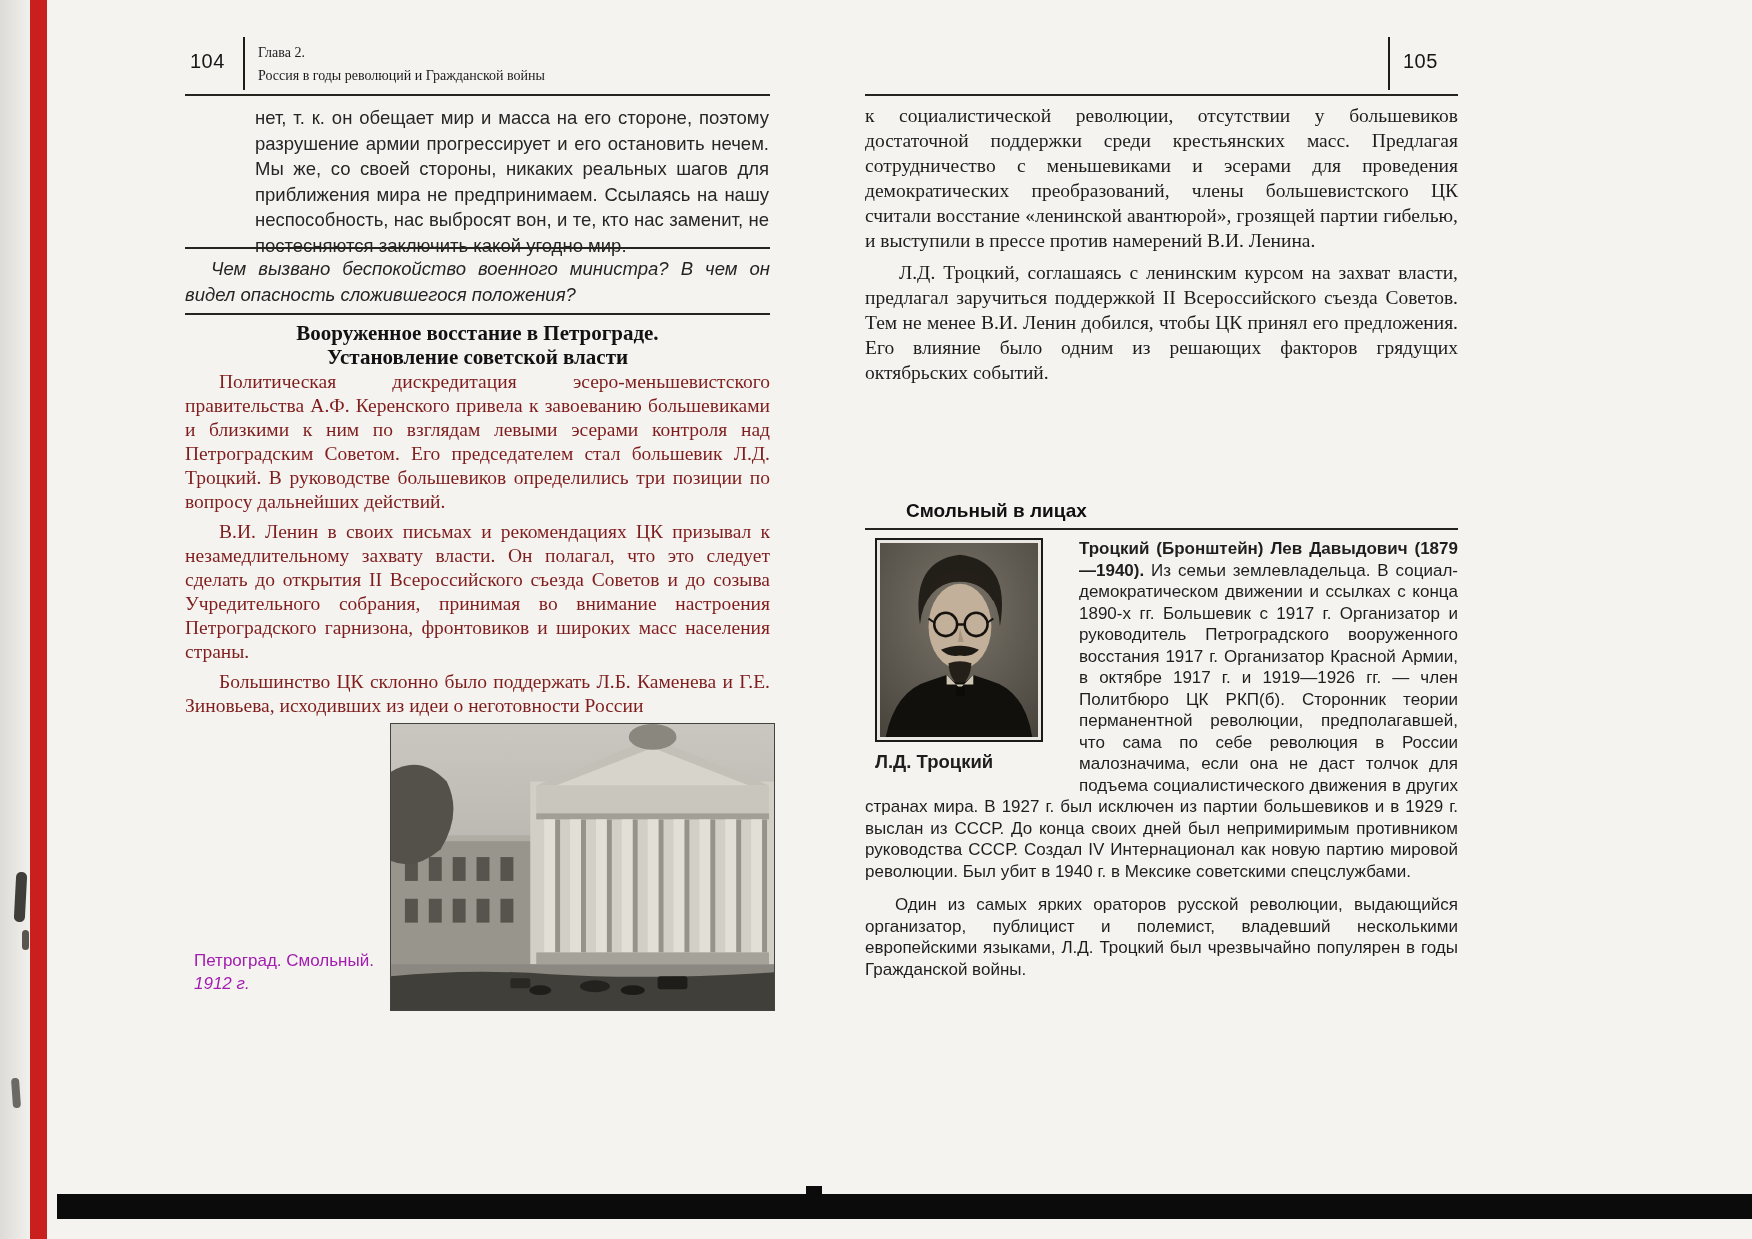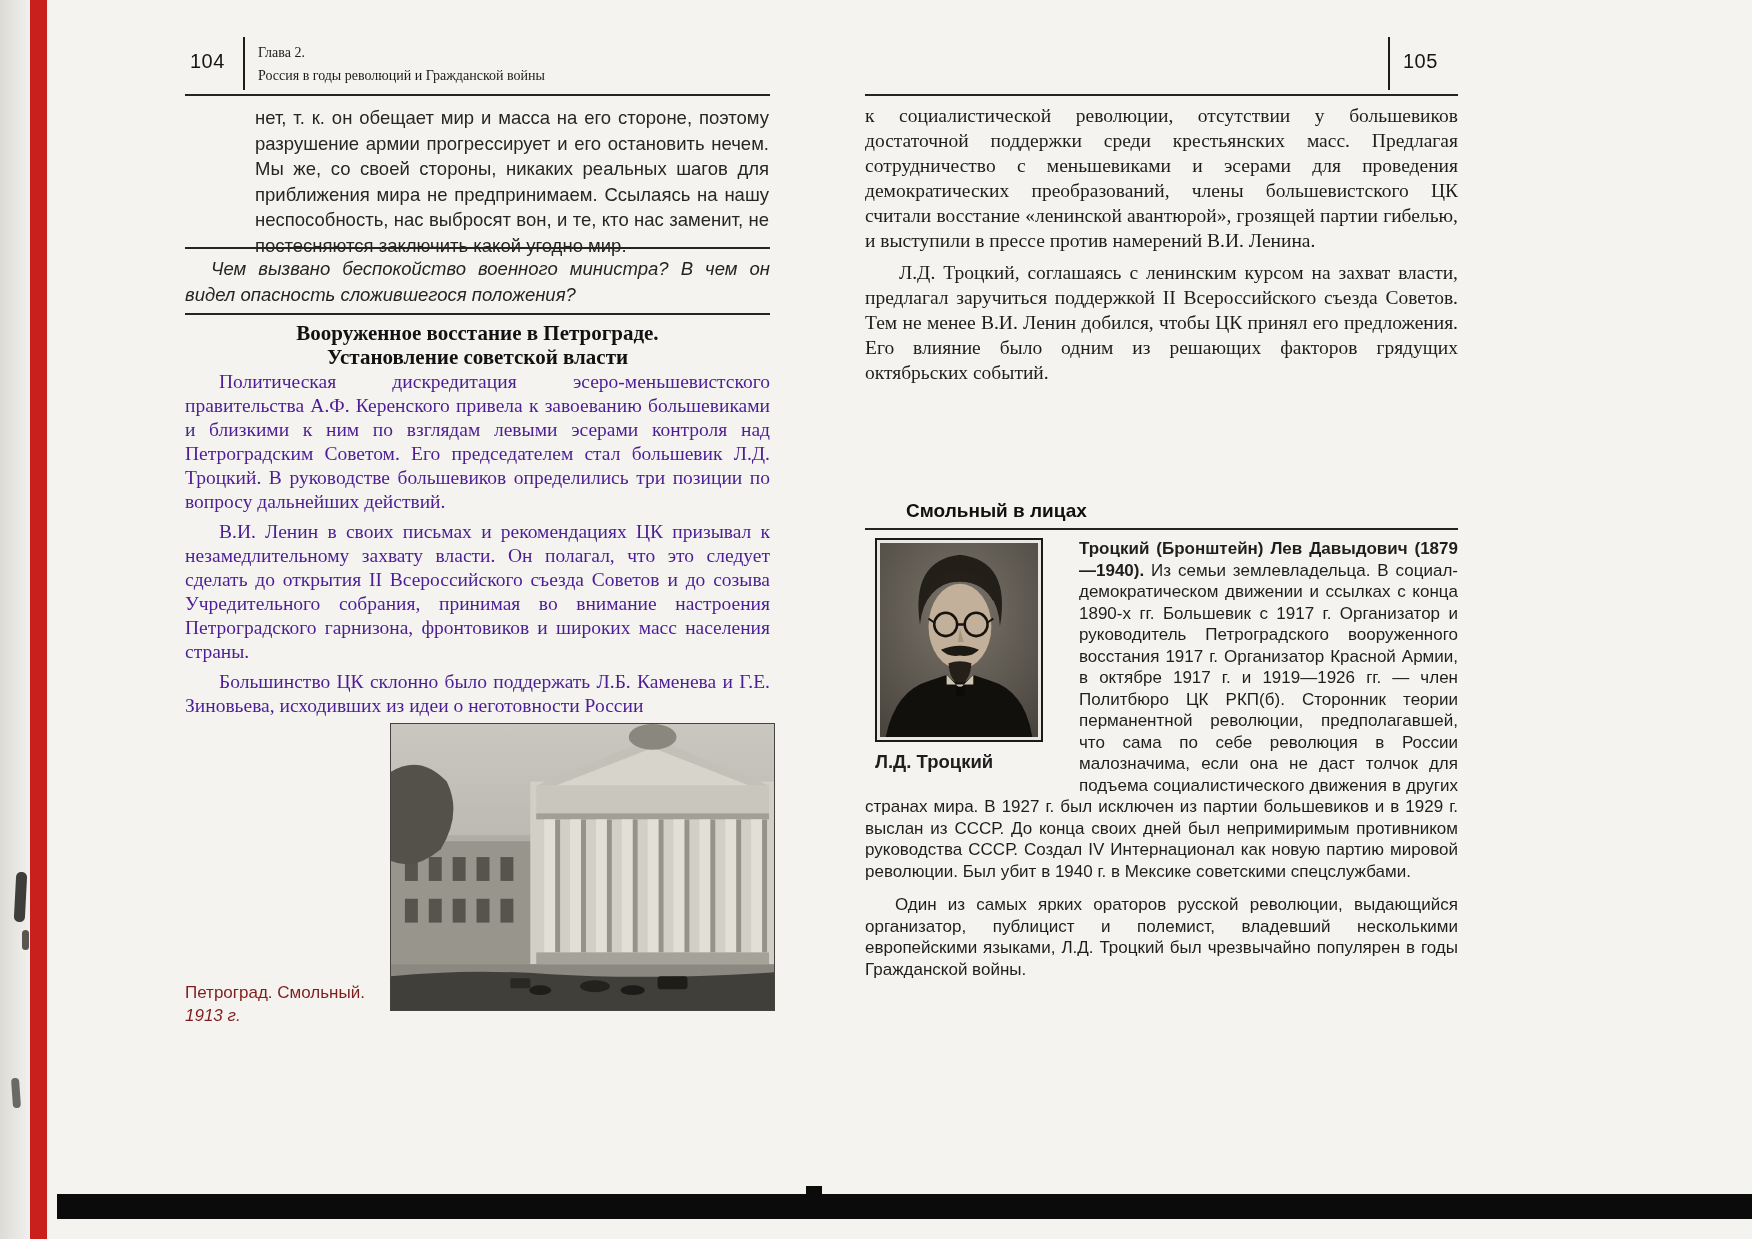--- a/index.html
+++ b/index.html
@@ -30,29 +30,29 @@
     font-family:"Liberation Serif", serif; font-size:18.5px; color:#1b1b1b; }
 
   .excerpt { position:absolute; left:255px; top:105px; width:514px; text-align:justify;
     font-family:"Liberation Sans", sans-serif; font-size:18.5px; line-height:25.5px; color:#262626; }
   .question { position:absolute; left:185px; top:256px; width:585px; text-align:justify; text-indent:26px;
     font:italic 18.5px/26px "Liberation Sans", sans-serif; color:#242424; }
   .sec-heading { position:absolute; left:185px; top:321px; width:585px; text-align:center;
     font-family:"Liberation Serif", serif; font-weight:bold; font-size:21px; line-height:24px; color:#111; }
 
   .body-left { position:absolute; left:185px; top:370px; width:585px; text-align:justify;
-    font-family:"Liberation Serif", serif; font-size:19.5px; line-height:24px; color:#4c1d95; }
+    font-family:"Liberation Serif", serif; font-size:19.5px; line-height:24px; color:#7f1d1d; }
   .body-left p { text-indent:34px; margin:0 0 6px 0; }
 
   .photo-frame { position:absolute; border:1px solid #45433f; overflow:hidden; background:#b3b0aa; }
   .smolny { left:390px; top:723px; width:385px; height:288px; }
   .photo-frame svg { display:block; width:100%; height:100%; }
 
-  .smolny-caption { position:absolute; left:185px; top:949px; width:190px;
-    font:17px/23px "Liberation Sans", sans-serif; color:#7f1d1d;margin-top:32px; }
+  .smolny-caption { position:absolute; left:194px; top:949px; width:190px;
+    font:17px/23px "Liberation Sans", sans-serif; color:#a21caf; }
   .smolny-caption .ital { font-style:italic; }
 
   .body-right { position:absolute; left:865px; top:103px; width:593px; text-align:justify;
     font-family:"Liberation Serif", serif; font-size:19.5px; line-height:25px; color:#1d1d1d; }
   .body-right p { margin:0 0 7px 0; }
   .body-right p.ind { text-indent:34px; }
 
   .feature-heading { position:absolute; left:906px; top:500px;
     font:bold 19px/22px "Liberation Sans", sans-serif; color:#101010; }
 
@@ -158,21 +158,21 @@
       <ellipse cx="150" cy="268" rx="11" ry="5" fill="#201e1a"></ellipse>
       <ellipse cx="205" cy="264" rx="15" ry="6" fill="#24221e"></ellipse>
       <ellipse cx="243" cy="268" rx="12" ry="5" fill="#1d1b17"></ellipse>
       <rect x="268" y="254" width="30" height="13" rx="3" fill="#1f1d19"></rect>
       <rect x="120" y="256" width="20" height="10" rx="2" fill="#2a2823"></rect>
       <path d="M0,48 Q30,30 56,58 Q72,90 50,126 Q24,148 0,138 Z" fill="#53514a"></path>
     </svg>
   </figure>
   <div class="smolny-caption">
     <div>Петроград. Смольный.</div>
-    <div class="ital">1913 г.</div>
+    <div class="ital">1912 г.</div>
   </div>
 
   <div class="ph-vrule ph-vrule-right"></div>
   <div class="ph-num ph-num-right">105</div>
   <div class="hrule" style="top:94px;left:865px;width:593px;"></div>
 
   <div class="body-right">
     <p>к социалистической революции, отсутствии у большевиков достаточной поддержки среди крестьянских масс. Предлагая сотрудничество с меньшевиками и эсерами для проведения демократических преобразований, члены большевистского ЦК считали восстание «ленинской авантюрой», грозящей партии гибелью, и выступили в прессе против намерений В.И. Ленина.</p>
     <p class="ind">Л.Д. Троцкий, соглашаясь с ленинским курсом на захват власти, предлагал заручиться поддержкой II Всероссийского съезда Советов. Тем не менее В.И. Ленин добился, чтобы ЦК принял его предложения. Его влияние было одним из решающих факторов грядущих октябрьских событий.</p>
   </div>

